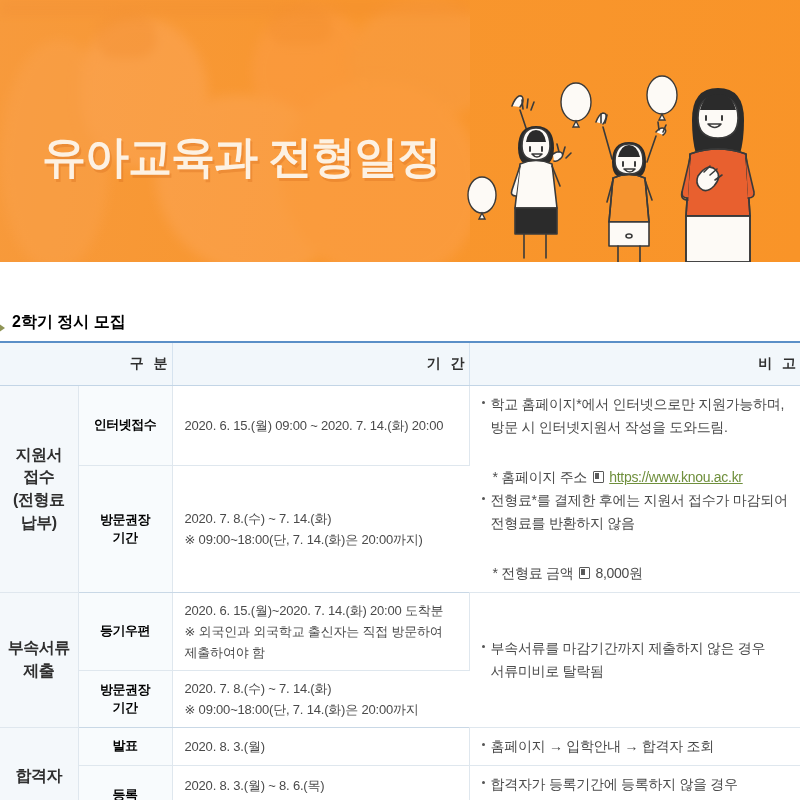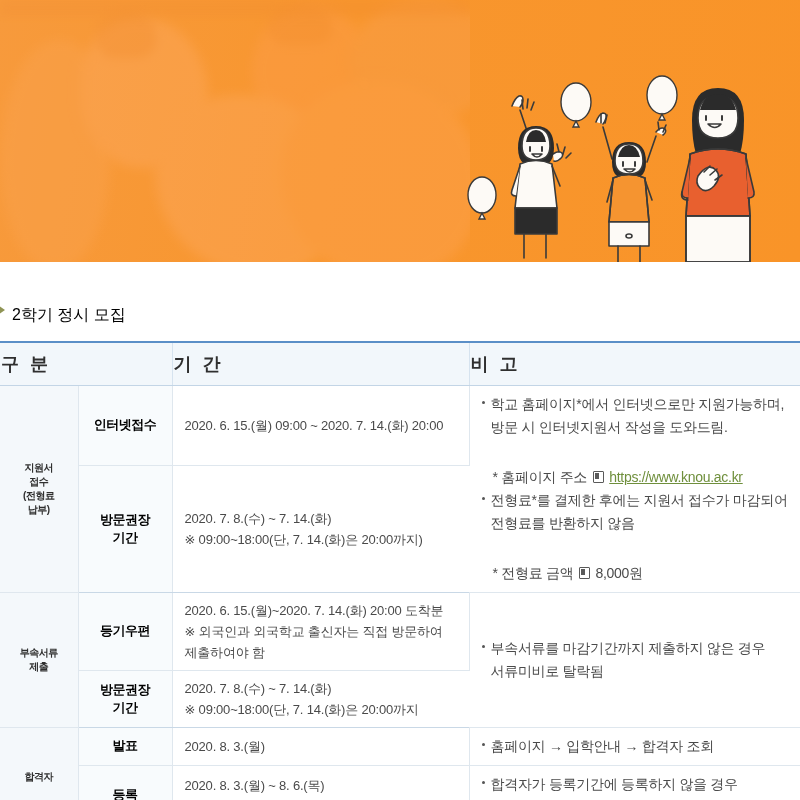--- a/index.html
+++ b/index.html
@@ -83,21 +83,22 @@
   }
 
   
   .section-head {
     position: absolute;
     left: 0;
     top: 305px;
     width: 800px;
     height: 28px;
     display: flex;
-    align-items: flex-start;
+    align-items: flex-end;
+    font-weight: bold;
   }
   .section-bullet {
     width: 0; height: 0;
     border-top: 5px solid transparent;
     border-bottom: 5px solid transparent;
     border-left: 7px solid #8f9455;
     margin-left: -2px;
     margin-right: 7px;
   }
 
@@ -116,43 +117,43 @@
   .sched-table col.c-sub  { width: 94px; }
   .sched-table col.c-per  { width: 297px; }
   .sched-table col.c-rem  { width: 331px; }
 
   .sched-table thead th {
     background: #f2f7fb;
     border-top: 2px solid #5b8fc7;
     border-bottom: 1px solid #c3d5e6;
     border-right: 1px solid #d6e3ef;
     height: 40px;
-    font-size: 18px;
+    font-size: 14px;
     font-weight: 700;
     color: #2f2f2f;
     letter-spacing: 3px;
-    text-align: left;
+    text-align: right;
     vertical-align: middle;
   }
   .sched-table thead th:last-child { border-right: none; }
 
   .sched-table td {
     border-bottom: 1px solid #dfe7ee;
     border-right: 1px solid #dfe7ee;
     vertical-align: middle;
     padding: 7px 0;
   }
   .sched-table td:last-child { border-right: none; }
   .sched-table tr.group-end td { border-bottom: 1px solid #c9d8e6; }
   .sched-table tr:last-child td { border-bottom: 1px solid #c9d8e6; }
 
   td.cat-main {
     background: #f4f8fb;
     text-align: center;
-    font-size: 10px;
+    font-size: 16px;
     font-weight: 700;
     color: #2f2f2f;
     line-height: 1.42;
     letter-spacing: -0.5px;
     border-right: 1px solid #dfe7ee;
   }
   td.cat-sub {
     background: #f8fbfd;
     text-align: center;
     font-size: 13px;
@@ -237,20 +238,21 @@
     <div class="ghost-blob gb1"></div>
     <div class="ghost-blob gb3"></div>
     <div class="ghost-blob gb6"></div>
     <div class="ghost-blob gb2"></div>
     <div class="ghost-blob gb4"></div>
     <div class="ghost-dark gd1"></div>
     <div class="ghost-dark gd2"></div>
     <div class="ghost-dark gd3"></div>
   </div>
 
+  <div class="banner-title">유아교육과 전형일정</div>
 
   <svg class="illustration" viewBox="0 0 340 200" xmlns="http://www.w3.org/2000/svg">
 
     <g fill="#fdfaf6" stroke="#3a3a3a" stroke-width="1.4">
       <ellipse cx="116" cy="40" rx="15" ry="19"></ellipse>
       <path d="M116 59 l-3 6 h6 z" fill="#fdfaf6"></path>
       <ellipse cx="202" cy="33" rx="15" ry="19"></ellipse>
       <path d="M202 52 l-3 6 h6 z" fill="#fdfaf6"></path>
       <ellipse cx="22" cy="133" rx="14" ry="18"></ellipse>
       <path d="M22 151 l-3 6 h6 z" fill="#fdfaf6"></path>

